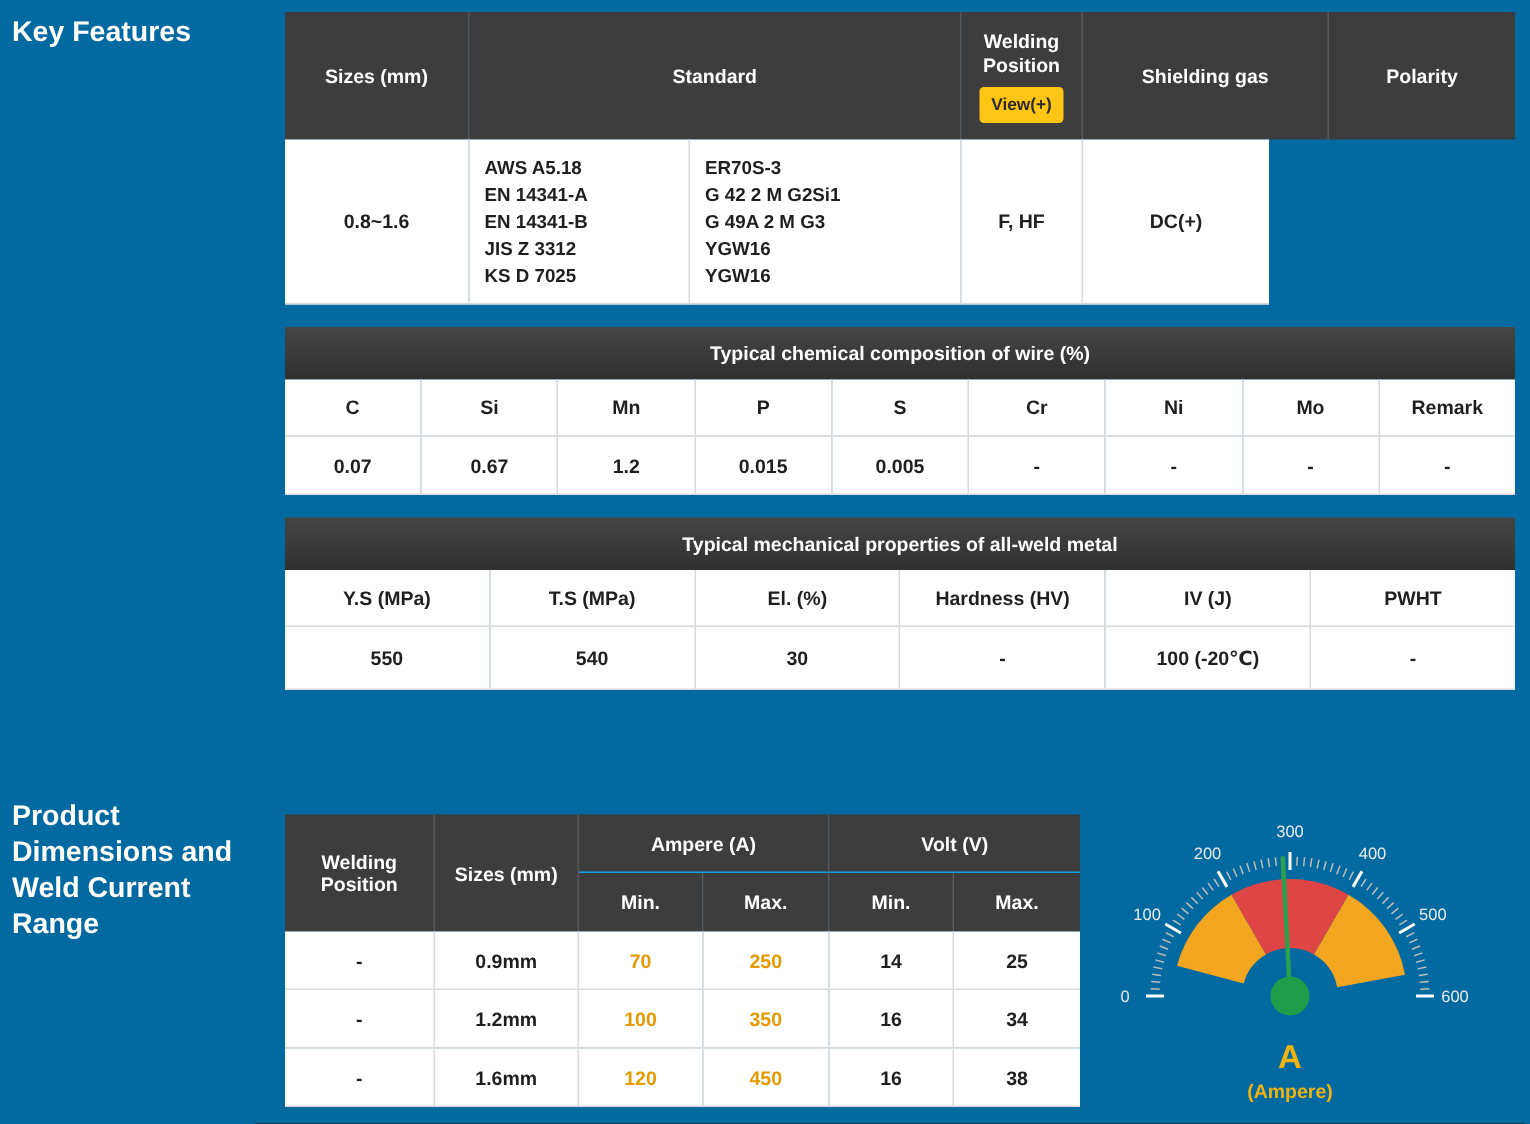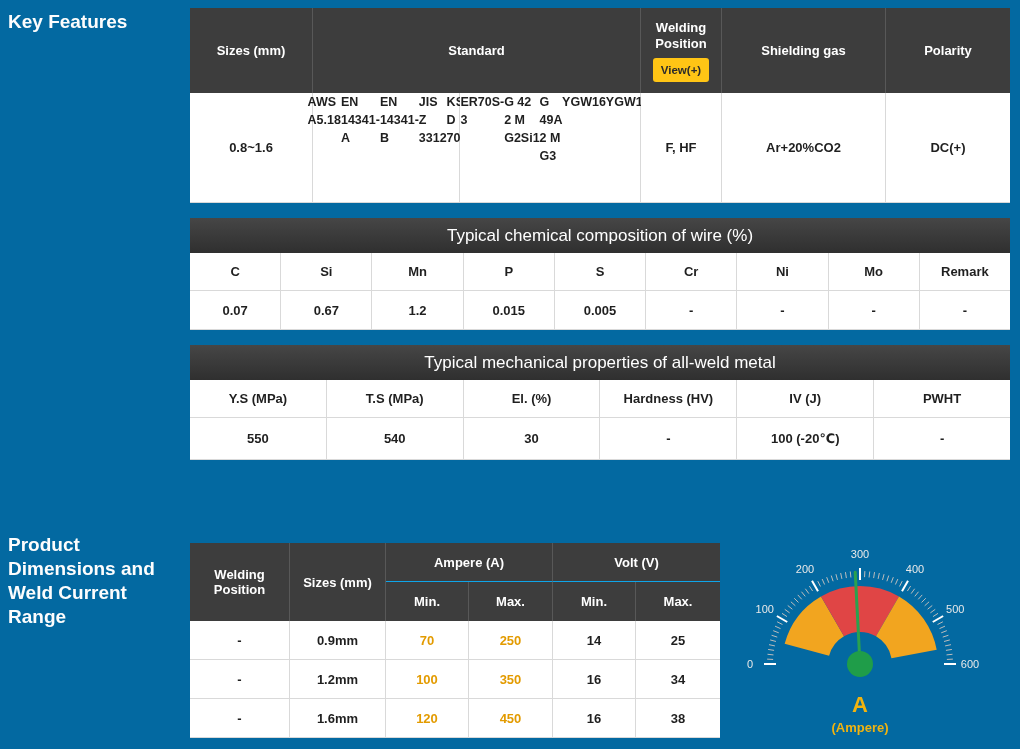--- a/index.html
+++ b/index.html
@@ -9,23 +9,23 @@
   }
   .h1{position:absolute;color:#fdfdfd;font-weight:bold;font-size:19px;line-height:24px;}
   .tbl{position:absolute;}
   .trow{display:flex;}
   .c{box-sizing:border-box;display:flex;align-items:center;justify-content:center;text-align:center;}
   .hc{background:#3d3d3d;color:#fff;font-weight:bold;font-size:13px;border-right:1px solid #585858;}
   .hc.last{border-right:none;}
   .wc{background:#ffffff;color:#1f1f1f;font-weight:bold;font-size:13px;
       border-right:1px solid #d9d9d9;border-bottom:1px solid #d9d9d9;}
   .wc.last{border-right:none;}
-  .tbar{background:linear-gradient(#464646,#2f2f2f);color:#fff;font-weight:normal;font-size:17px;
+  .tbar{background:linear-gradient(#464646,#2f2f2f);color:#fff;font-weight:bold;font-size:13px;
         display:flex;align-items:center;justify-content:center;}
-  .list{align-items:flex-start;justify-content:center;
+  .list{flex-direction:column;align-items:flex-start;justify-content:center;
         padding-left:10px;text-align:left;font-size:12.5px;line-height:18px;}
   .wp-head{flex-direction:column;padding:0 4px;}
   .wp-label{line-height:16px;}
   .badge{background:#ffc515;color:#2b2b2b;font-size:11.5px;font-weight:bold;
          padding:6px 8px;border-radius:3px;margin-top:6px;cursor:pointer;display:inline-block;}
   .cgroup{display:flex;flex-direction:column;}
   .glabel{border-bottom:1px solid #0ea5e9;}
   .amp{color:#e39b00;}
   .flex1{flex:1;}
   .gauge-unit{position:absolute;left:710px;top:692px;width:300px;text-align:center;
@@ -62,21 +62,20 @@
         <div>KS D 7025</div>
       </div>
       <div class="c wc list" style="width:181px;">
         <div>ER70S-3</div>
         <div>G 42 2 M G2Si1</div>
         <div>G 49A 2 M G3</div>
         <div>YGW16</div>
         <div>YGW16</div>
       </div>
       <div class="c wc" style="width:81px;">F, HF</div>
-      <div class="c wc" style="width:164px;">Ar+20%CO2</div>
       <div class="c wc last" style="width:124px;">DC(+)</div>
     </div>
   </div>
 
   <div class="tbl" style="left:190px;top:218px;width:820px;">
     <div class="tbar" style="height:35px;">Typical chemical composition of wire (%)</div>
     <div class="trow" style="height:38px;">
       <div class="c wc flex1">C</div>
       <div class="c wc flex1">Si</div>
       <div class="c wc flex1">Mn</div>

